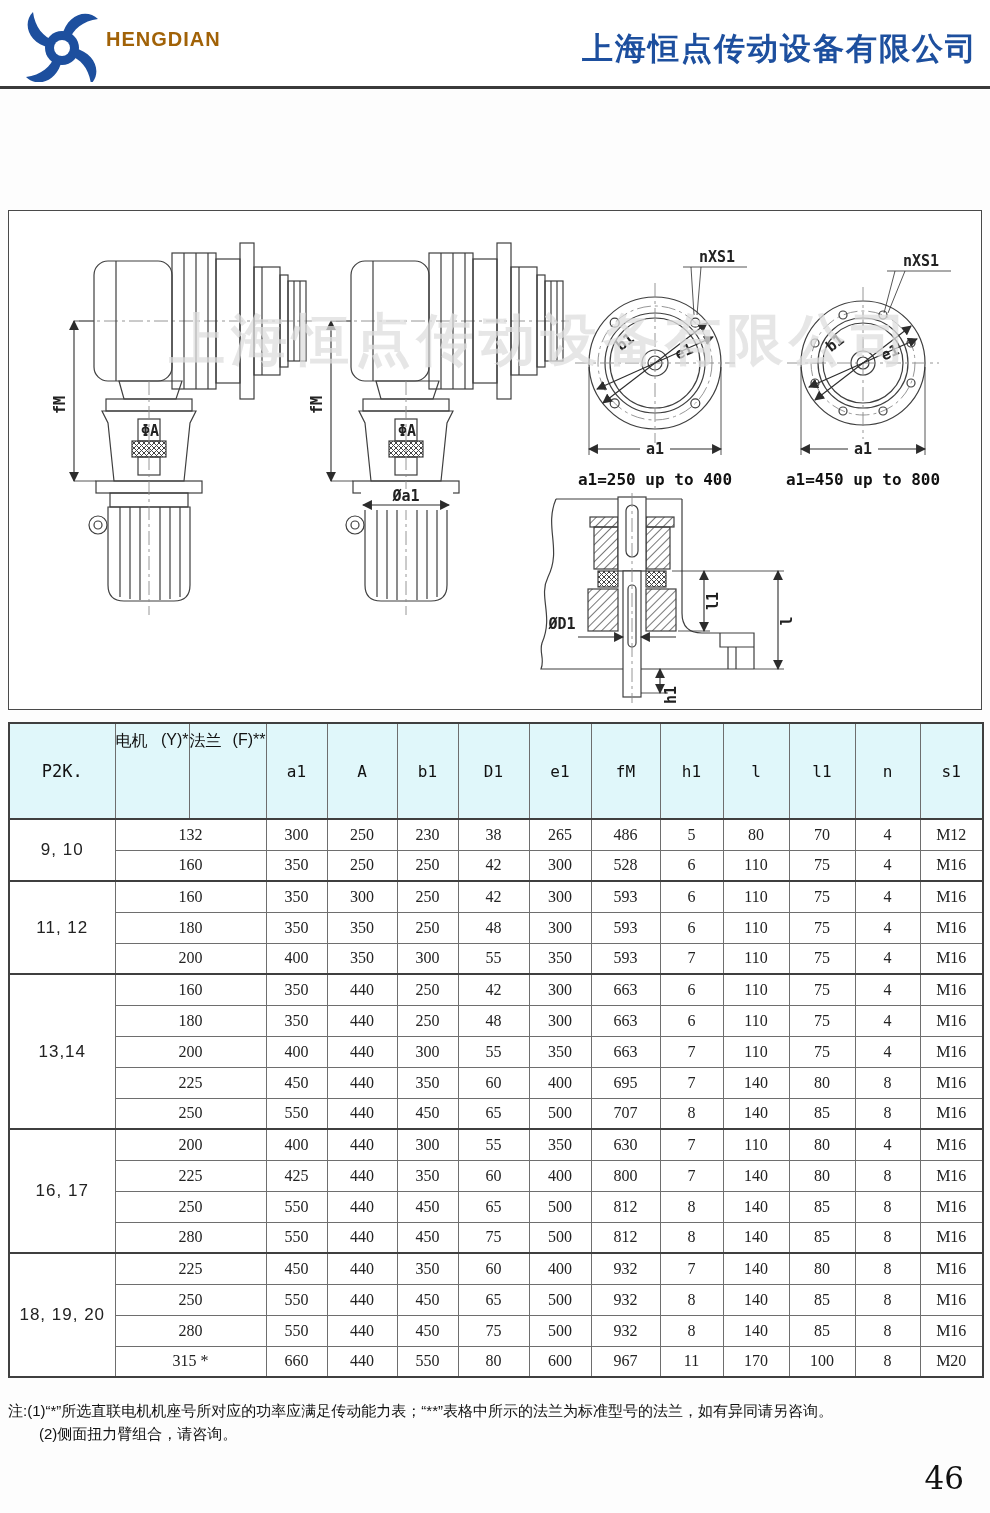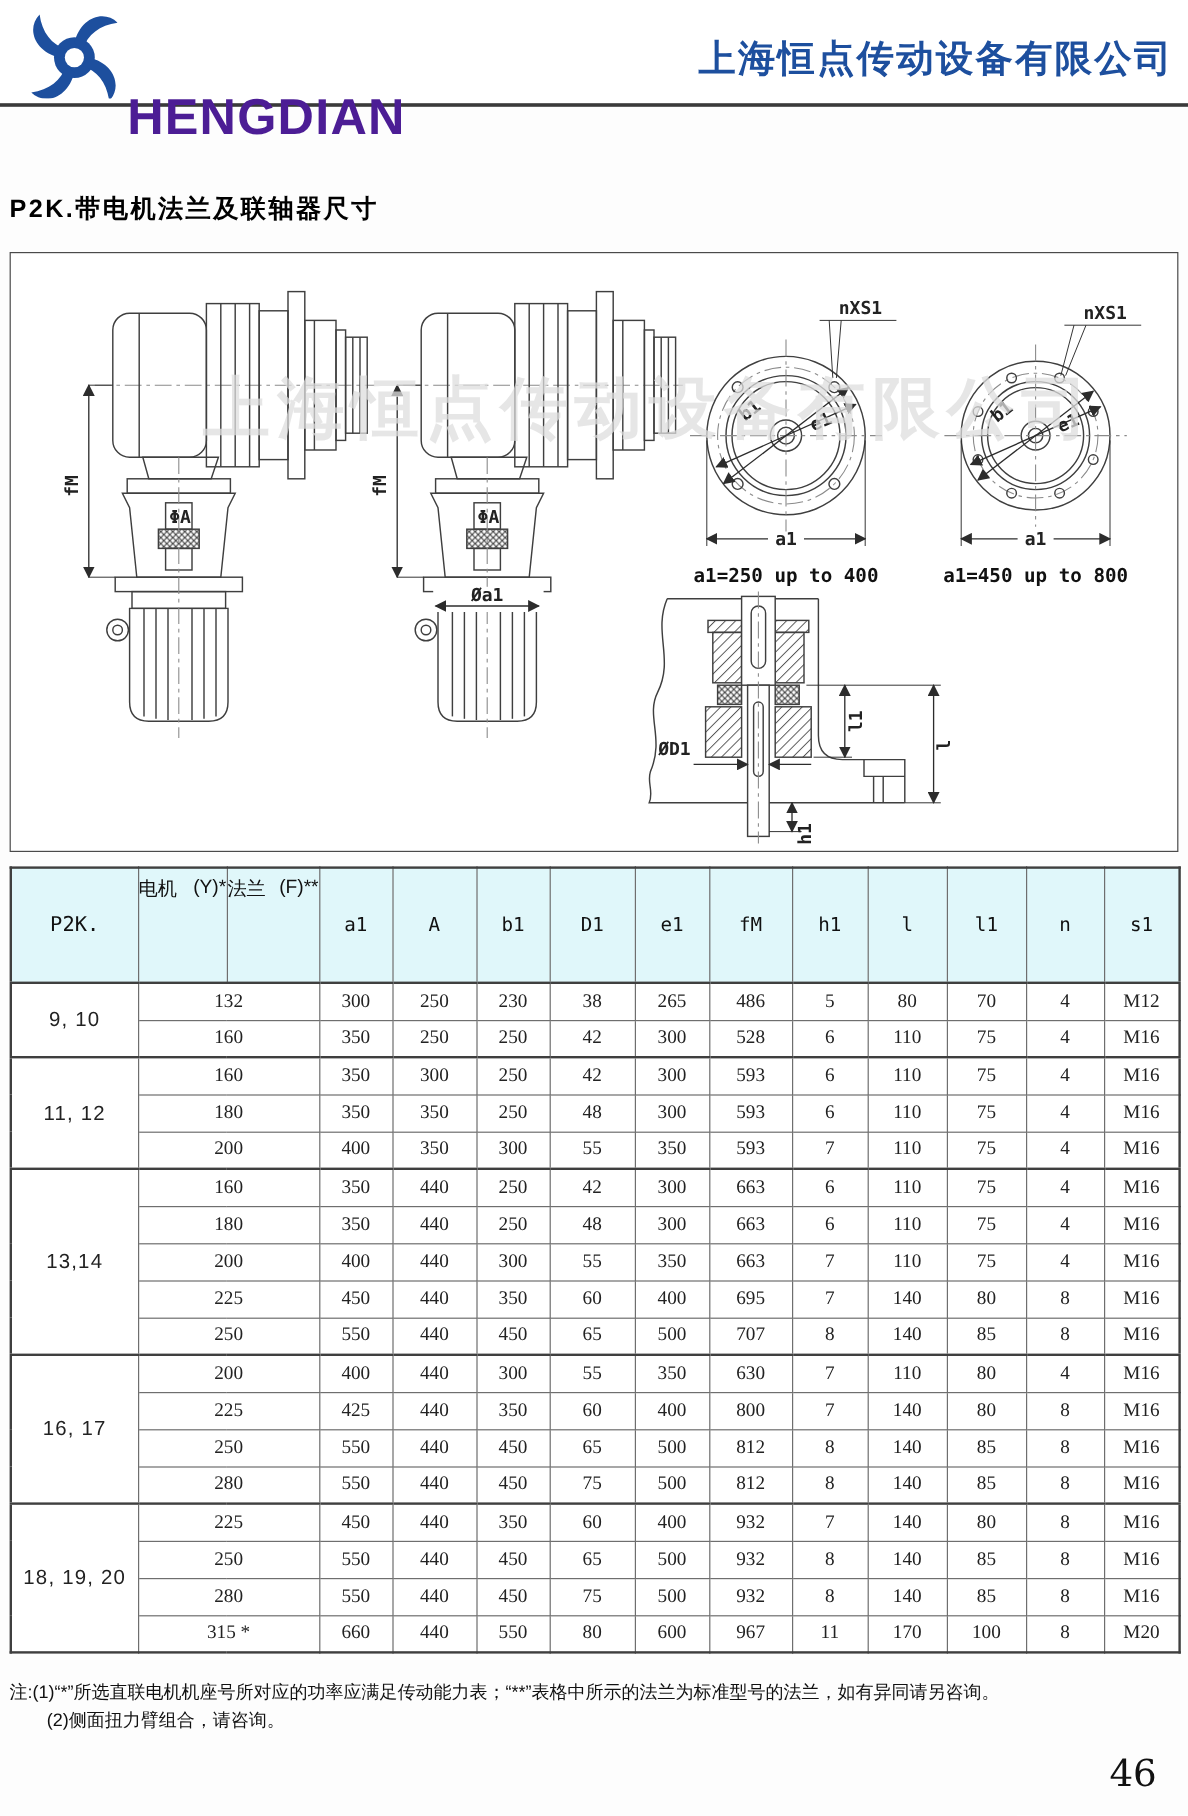--- a/index.html
+++ b/index.html
@@ -3,21 +3,21 @@
 <meta charset="utf-8">
 <style>
   * { margin:0; padding:0; box-sizing:border-box; }
   html,body { background:#ffffff; }
   body { width:990px; height:1513px; position:relative; font-family:"Liberation Sans",sans-serif; color:#1f1f1f; }
   .page { position:absolute; inset:0; background:#fdfdfd; overflow:hidden; }
 
   
   .header { position:absolute; left:0; top:0; width:990px; height:89px; border-bottom:3px solid #3a3a3a; background:#fff; }
   .logo-wrap { position:absolute; left:26px; top:10px; width:72px; height:72px; }
-  .logo-text { position:absolute; left:106px; top:28px; font-size:42px; font-weight:bold; color:#4c1d95; letter-spacing:1px; font-family:"Liberation Sans",sans-serif;margin-top:46px; }
+  .logo-text { position:absolute; left:106px; top:28px; font-size:20px; font-weight:bold; color:#a16207; letter-spacing:1px; font-family:"Liberation Sans",sans-serif; }
   .company { position:absolute; right:12px; top:28px; font-size:31px; font-weight:bold; color:#1d4f9e; font-family:"Liberation Serif",serif; letter-spacing:2px; }
 
   
   .title-bar { position:absolute; left:8px; top:112px; width:977px; height:33px; background:#aff0f1; font-size:22px; font-weight:bold; line-height:33px; padding-left:2px; color:#000; }
   .subtitle { position:absolute; left:8px; top:160px; font-size:21px; font-weight:bold; letter-spacing:2px; color:#000; }
 
   
   .diagram-box { position:absolute; left:8px; top:210px; width:974px; height:500px; border:1px solid #4a4a4a; background:#fff; }
   svg .cl   { stroke:#8a8a8a; stroke-width:0.9; stroke-dasharray:14 4 3 4; fill:none; }
   svg .dim  { stroke:#2c2c2c; stroke-width:1.1; fill:none; }
@@ -61,21 +61,20 @@
             <path transform="rotate(270)" d="M0,-12 C 5,-34 25,-40 36,-29 C 21,-27 11,-19 7,-7 Z"></path>
           </g>
           <circle r="8" fill="#ffffff"></circle>
         </g>
       </svg>
     </div>
     <div class="logo-text">HENGDIAN</div>
     <div class="company">上海恒点传动设备有限公司</div>
   </div>
 
-  <div class="subtitle">P2K.带电机法兰及联轴器尺寸</div>
 
   <div class="diagram-box">
     <svg width="972" height="498" viewBox="0 0 972 498">
       <defs>
         <marker id="arr" viewBox="0 0 10 10" refX="9" refY="5" markerWidth="9" markerHeight="9" orient="auto-start-reverse">
           <path d="M0,0 L10,5 L0,10 z" fill="#2c2c2c"></path>
         </marker>
         <pattern id="hatch" width="6" height="6" patternUnits="userSpaceOnUse" patternTransform="rotate(45)">
           <path d="M0,0 L0,6" stroke="#555" stroke-width="1.6"></path>
         </pattern>

